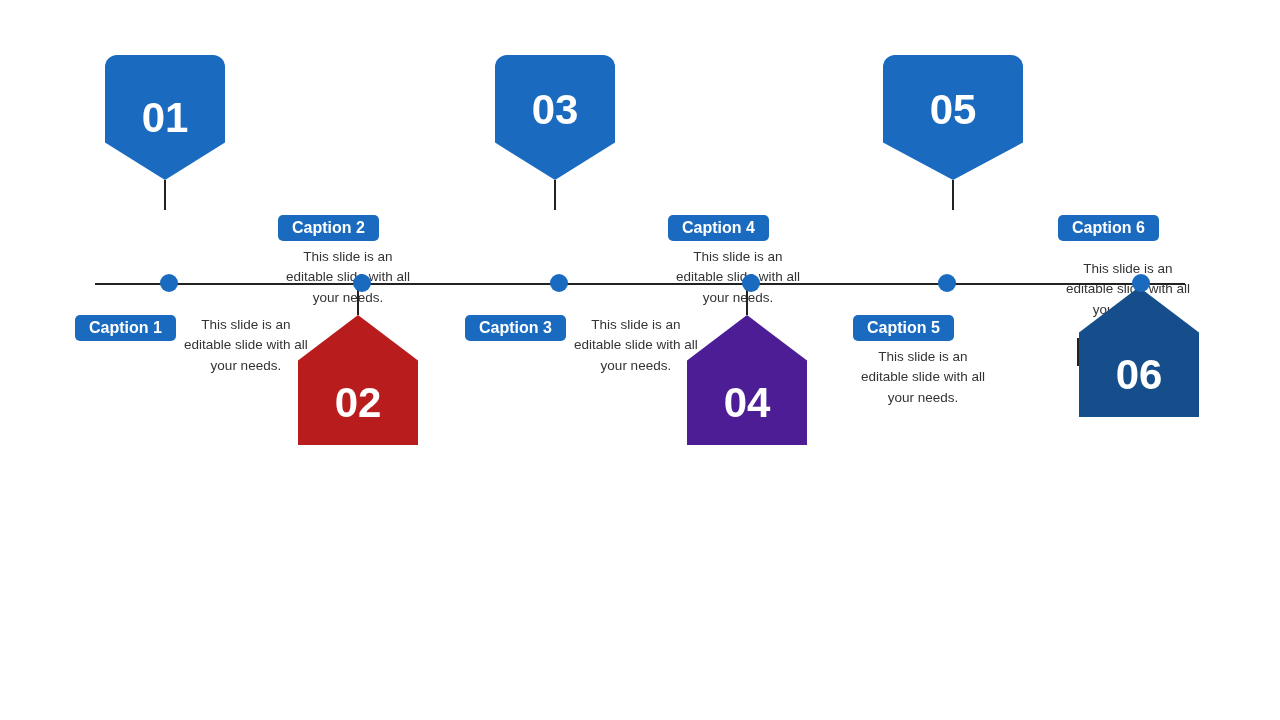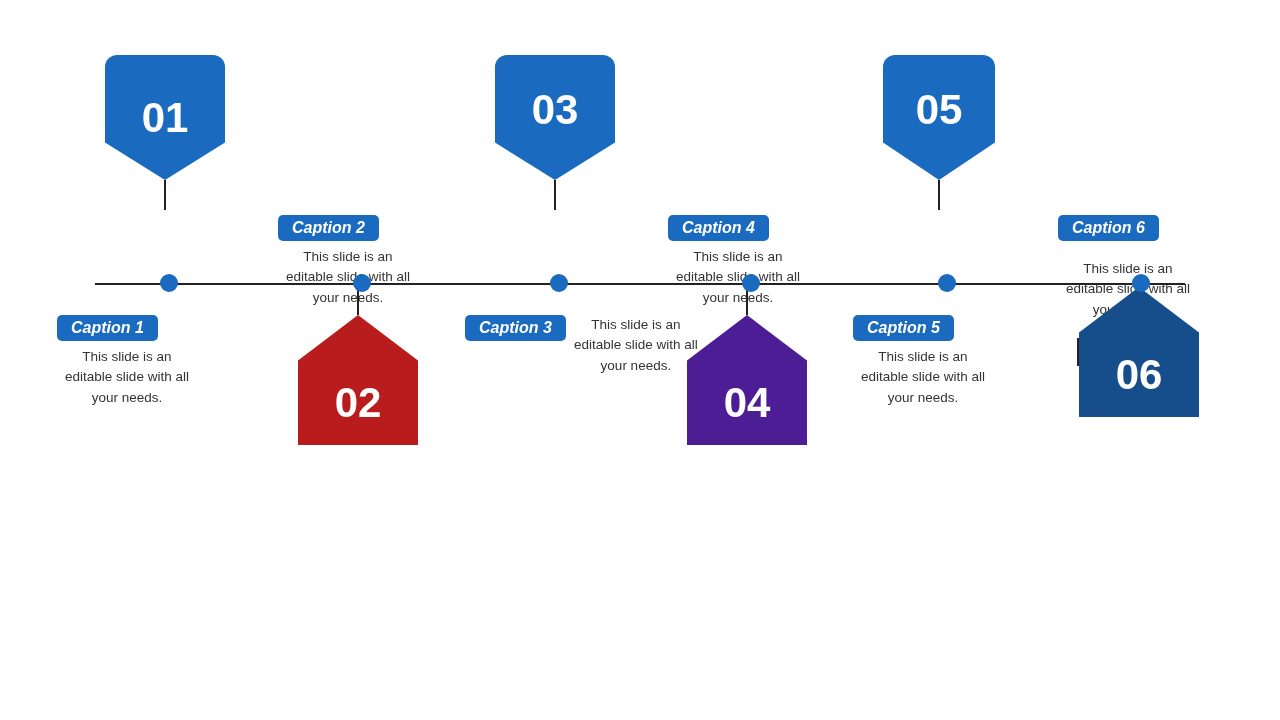--- a/index.html
+++ b/index.html
@@ -49,21 +49,20 @@
     
     .caption-badge {
       background: #1a6bbf;
       color: #fff;
       font-size: 16px;
       font-weight: 700;
       padding: 4px 14px;
       border-radius: 5px;
       white-space: nowrap;
       margin-bottom: 6px;
-      font-style: italic;
     }
 
     .caption-text {
       font-size: 13.5px;
       color: #333;
       line-height: 1.5;
       text-align: center;
       max-width: 140px;
     }
 
@@ -80,39 +79,39 @@
     <div style="position:absolute; left:55px; top:0; display:flex; flex-direction:column; align-items:center;">
 
       <div style="width:120px; height:125px; background:#1a6bbf; clip-path:polygon(0% 0%, 100% 0%, 100% 70%, 50% 100%, 0% 70%); display:flex; align-items:center; justify-content:center; border-radius:12px 12px 0 0;">
         <span style="font-size:42px; font-weight:700; color:#fff; ">01</span>
       </div>
 
       <div style="width:2px; height:30px; background:#222;"></div>
 
     </div>
 
-    <div style="position:absolute; left:7px; top:260px; display:flex; flex-direction:column; align-items:flex-start;">
+    <div style="position:absolute; left:25px; top:260px; display:flex; align-items:flex-start;">
       <div class="caption-badge">Caption 1</div>
       <p class="caption-text">This slide is an editable slide with all your needs.</p>
     </div>
 
     <div style="position:absolute; left:445px; top:0; display:flex; flex-direction:column; align-items:center;">
       <div style="width:120px; height:125px; background:#1a6bbf; clip-path:polygon(0% 0%, 100% 0%, 100% 70%, 50% 100%, 0% 70%); display:flex; align-items:center; justify-content:center; border-radius:12px 12px 0 0;">
         <span style="font-size:42px; font-weight:700; color:#fff; margin-bottom:16px;">03</span>
       </div>
       <div style="width:2px; height:30px; background:#222;"></div>
     </div>
 
     <div style="position:absolute; left:415px; top:260px; display:flex; align-items:flex-start;">
       <div class="caption-badge">Caption 3</div>
       <p class="caption-text">This slide is an editable slide with all your needs.</p>
     </div>
 
     <div style="position:absolute; left:833px; top:0; display:flex; flex-direction:column; align-items:center;">
-      <div style="width:112px; height:125px; background:#1a6bbf; clip-path:polygon(0% 0%, 100% 0%, 100% 70%, 50% 100%, 0% 70%); display:flex; align-items:center; justify-content:center; border-radius:12px 12px 0 0;">
+      <div style="width:140px; height:125px; background:#1a6bbf; clip-path:polygon(0% 0%, 100% 0%, 100% 70%, 50% 100%, 0% 70%); display:flex; align-items:center; justify-content:center; border-radius:12px 12px 0 0;">
         <span style="font-size:42px; font-weight:700; color:#fff; margin-bottom:16px;">05</span>
       </div>
       <div style="width:2px; height:30px; background:#222;"></div>
     </div>
 
     <div style="position:absolute; left:803px; top:260px; display:flex; flex-direction:column; align-items:flex-start;">
       <div class="caption-badge">Caption 5</div>
       <p class="caption-text">This slide is an editable slide with all your needs.</p>
     </div>
 

